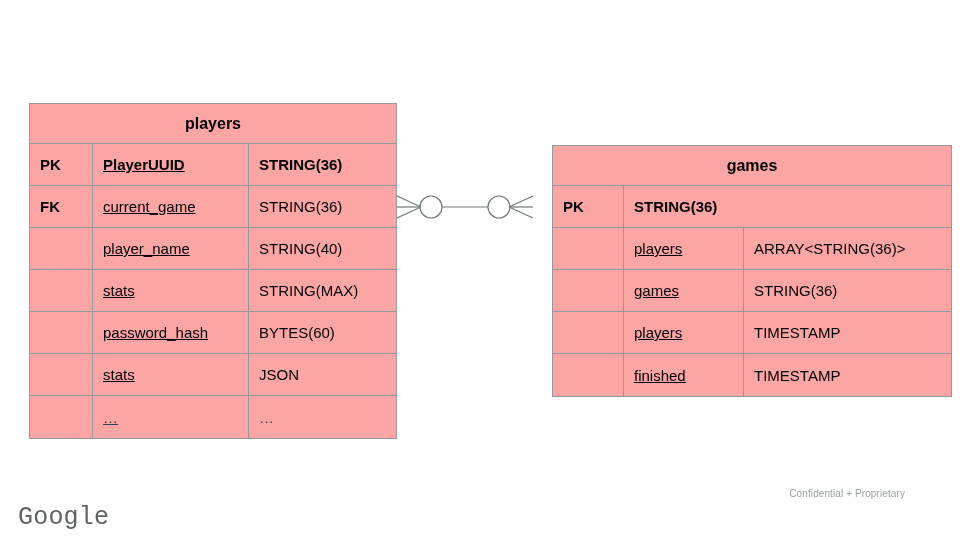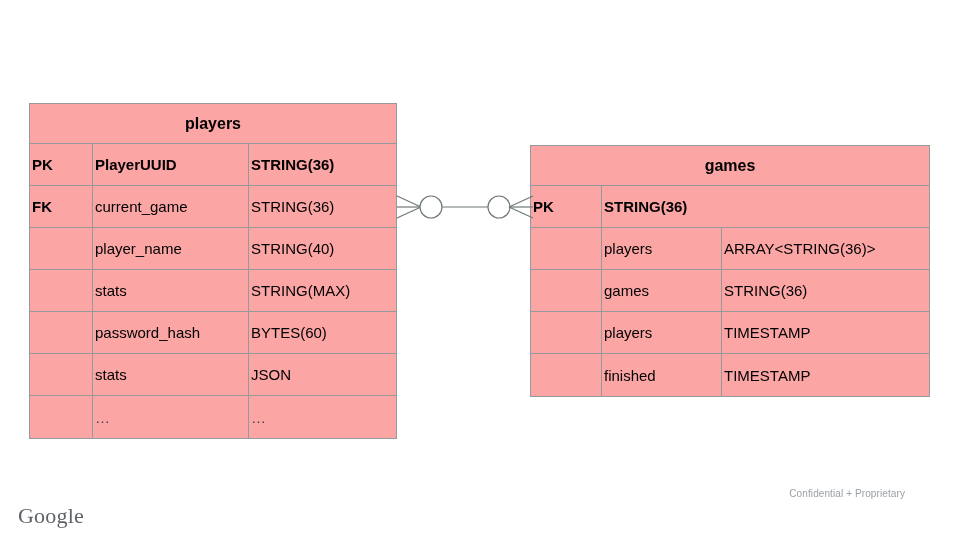--- a/index.html
+++ b/index.html
@@ -46,50 +46,51 @@
     height: 42px;
     box-sizing: border-box;
     border-bottom: 1px solid #949a9c;
   }
   .row.last { border-bottom: none; }
   .cell {
     box-sizing: border-box;
     display: flex;
     align-items: center;
     font-size: 15px;
-    padding-left: 2px;
+    padding-left: 10px;
     overflow: hidden;
     white-space: nowrap;
   }
   .cell.key {
     border-right: 1px solid #949a9c;
     font-weight: bold;
   }
   .cell.name {
     border-right: 1px solid #949a9c;
+    text-decoration: underline;
   }
   .row.keyrow .cell.name,
   .row.keyrow .cell.type {
     font-weight: bold;
   }
   .cell.ellipsis { color: #3c4043; }
 
   
   #players-entity {
     left: 29px;
     top: 103px;
     width: 368px;
   }
   #players-entity .cell.key  { width: 63px; }
   #players-entity .cell.name { width: 156px; }
   #players-entity .cell.type { width: 147px; }
 
   
   #games-entity {
-    left: 530px;
+    left: 552px;
     top: 145px;
     width: 400px;
   }
   #games-entity .cell.key  { width: 71px; }
   #games-entity .cell.name { width: 120px; }
   #games-entity .cell.type { width: 207px; }
 
   
   #relationship {
     position: absolute;
@@ -97,24 +98,24 @@
     top: 178px;
     width: 150px;
     height: 58px;
   }
 
   
   #footer-logo {
     position: absolute;
     left: 18px;
     top: 503px;
-    font-size: 22px;
+    font-size: 25px;
     letter-spacing: 0.2px;
     color: #5f6368;
-    font-family: Liberation Serif, serif;
+    font-family: Liberation Mono, monospace;
   }
   #footer-note {
     position: absolute;
     right: 55px;
     top: 488px;
     font-size: 10px;
     color: #9aa0a6;
     letter-spacing: 0.1px;
   }
 </style>

